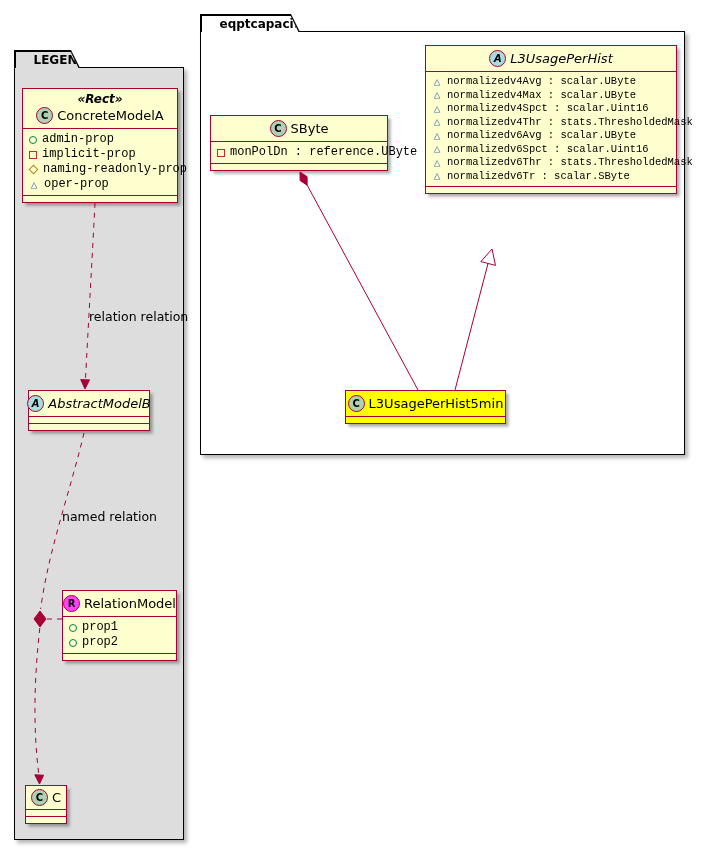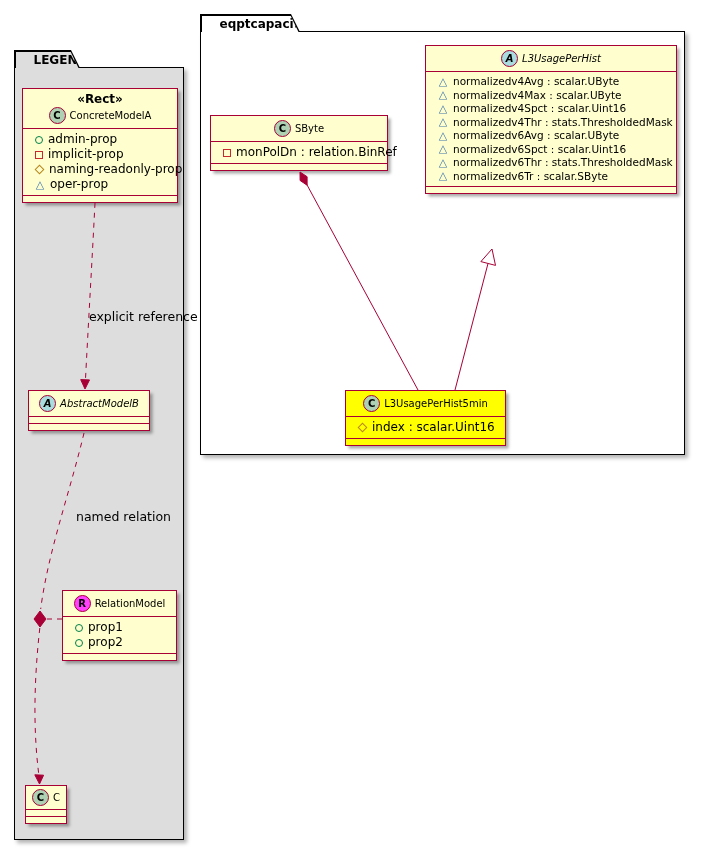--- a/index.html
+++ b/index.html
@@ -47,43 +47,45 @@
     box-shadow:2.5px 2.5px 3px rgba(0,0,0,.35);
     z-index:4;
   }
   .uml-class.highlight { background:#FFFF00; }
 
   .class-header { padding:3px 5px; }
   .stereotype {
     text-align:center;
     font-size:12px;
     font-weight:bold;
+    font-style:italic;
     line-height:14px;
   }
   .name-row {
     display:flex; align-items:center; justify-content:center;
     gap:4px; line-height:19px;
   }
-  .class-name { font-size:10px; white-space:nowrap; }
+  .class-name { font-size:13px; white-space:nowrap; }
   .class-name.italic { font-style:italic; }
 
   .spot {
     width:17px; height:17px; flex:0 0 auto;
     border-radius:50%;
     border:1px solid #A80036;
     display:flex; align-items:center; justify-content:center;
     font-size:10px; font-weight:bold; color:#000;
   }
   .spot-c { background:#ADD1B2; }
   .spot-a { background:#A9DCDF; font-style:italic; }
   .spot-r { background:#FF40FF; }
 
   .attrs {
     border-top:1px solid #A80036;
-    padding:3px 4px 3px 12px;
+    padding:3px 4px 3px 6px;
+    font-family:Liberation Mono, monospace;
   }
   .attr-row {
     display:flex; align-items:center; gap:5px;
     font-size:12px; line-height:15px; white-space:nowrap;
   }
   .tight .attr-row { font-size:10.5px; line-height:13.5px; }
 
   .empty-compartment {
     border-top:1px solid #A80036;
     height:7px;
@@ -215,21 +217,21 @@
     <div class="name-row">
       <span class="spot spot-c">
           <span>C</span>
         </span>
       <span class="class-name">SByte</span>
     </div>
   </div>
   <div class="attrs">
       <div class="attr-row">
         <span class="pico pico-square"></span>
-        <span class="attr-text">monPolDn : relation.BinRef</span>
+        <span class="attr-text">monPolDn : reference.UByte</span>
       </div>
     </div>
   <div class="empty-compartment"></div>
 </div>
 
 <div class="uml-class tight" style="left:425px; top:45px; width:252px;">
   <div class="class-header">
     <div class="name-row">
       <span class="spot spot-a">
           <span>A</span>
@@ -276,26 +278,20 @@
 
 <div class="uml-class highlight" style="left:345px; top:390px; width:161px;">
   <div class="class-header">
     <div class="name-row">
       <span class="spot spot-c">
           <span>C</span>
         </span>
       <span class="class-name">L3UsagePerHist5min</span>
     </div>
   </div>
-  <div class="attrs">
-      <div class="attr-row">
-        <span class="pico pico-diamond"></span>
-        <span class="attr-text">index : scalar.Uint16</span>
-      </div>
-    </div>
   <div class="empty-compartment"></div>
 </div>
 
 <svg class="edge-layer" width="701" height="849" viewBox="0 0 701 849">
 
   <path class="edge-dashed" d="M95,203 C92,262 88,330 85.4,381"></path>
   <polygon class="edge-filled" points="85,389 80.7,379.6 89.5,379.9"></polygon>
 
   <path class="edge-dashed" d="M84,433 C70,492 48,552 40.7,609"></path>
   <polygon class="edge-filled" points="40,611 46,619 40,627 34,619"></polygon>
@@ -303,14 +299,14 @@
   <path class="edge-dashed" d="M39.8,628 C34,680 33,730 39,776"></path>
   <polygon class="edge-filled" points="39.5,784 34.8,774.8 43.6,775.2"></polygon>
 
   <path class="edge-solid" d="M306,183 L418,390"></path>
   <polygon class="edge-filled" points="300,172 307.1,176.7 307.1,185.2 300.1,180.5"></polygon>
 
   <path class="edge-solid" d="M488,263.5 L455,390"></path>
   <polygon class="edge-hollow" points="492,249 495.5,265.4 480.9,261.6"></polygon>
 </svg>
 
-<div class="edge-label" style="left:89px; top:309px;">explicit reference</div>
-<div class="edge-label" style="left:76px; top:509px;">named relation</div>
+<div class="edge-label" style="left:89px; top:309px;">relation relation</div>
+<div class="edge-label" style="left:62px; top:509px;">named relation</div>
 
 </body></html>

